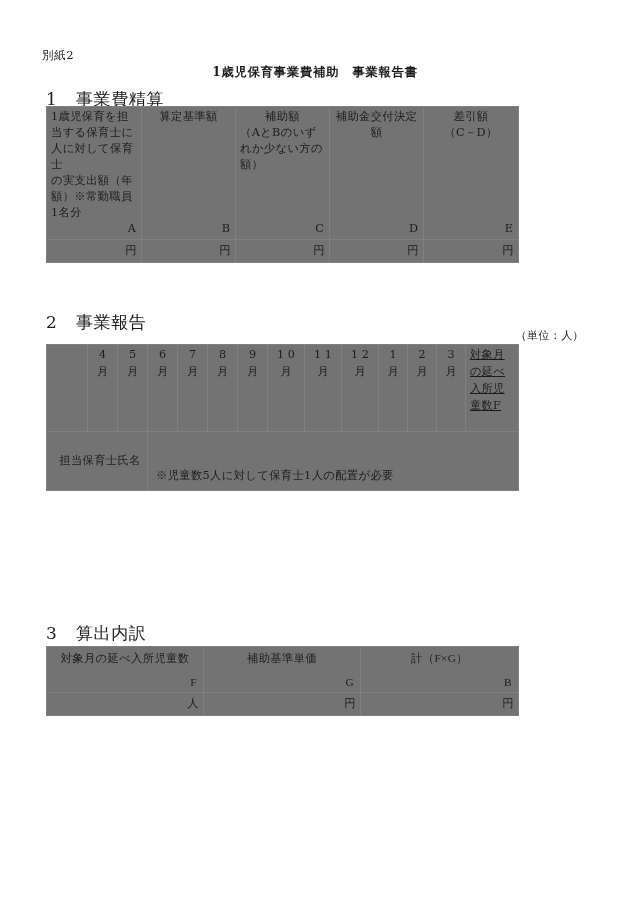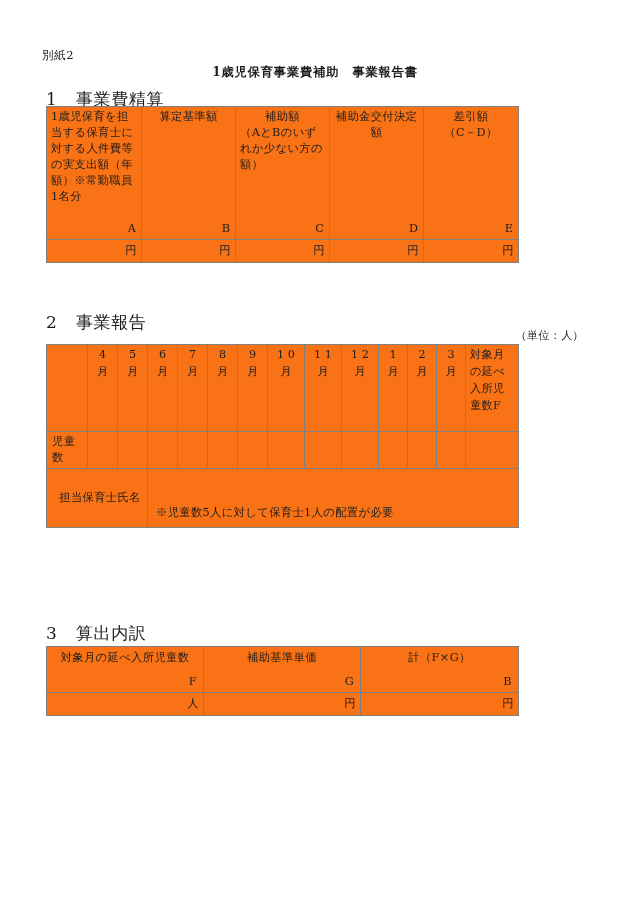--- a/index.html
+++ b/index.html
@@ -54,21 +54,21 @@
     font-size: 11px;
     letter-spacing: .4px;
     white-space: nowrap;
   }
 
   
   table.form {
     position: absolute;
     border-collapse: collapse;
     table-layout: fixed;
-    background: #f97316;
+    background: #737373;
   }
   table.form td {
     border: 1px solid #808080;
     font-size: 11.3px;
     line-height: 1.42;
     letter-spacing: .35px;
     padding: 2px 4px;
     vertical-align: top;
     word-break: break-all;
     position: relative;
@@ -110,21 +110,21 @@
     letter-spacing: 0;
   }
   #table-report td.month span { display: block; }
   #table-report td.lastcol {
     height: 84px;
     text-align: left;
     font-size: 11.2px;
     line-height: 1.52;
     padding-left: 4px;
   }
-  #table-report td.lastcol span { display: block; }
+  #table-report td.lastcol span { display: block; text-decoration: underline; }
   #table-report td.rowlabel {
     text-align: left;
     vertical-align: middle;
     padding-left: 5px;
     line-height: 1.45;
   }
   #table-report td.rowlabel span { display: block; }
   #table-report td.cell-child { height: 34px; }
   #table-report td.cell-staff { height: 40px; }
   #table-report td.slash { padding: 0; overflow: hidden; }
@@ -142,20 +142,21 @@
     margin-top: 12px;
   }
 
   
   #table-breakdown { left: 46px; top: 646px; width: 472px; }
   #table-breakdown td.head {
     height: 40px;
     text-align: center;
     vertical-align: top;
     padding-top: 3px;
+    font-family: Liberation Serif, serif;
   }
   #table-breakdown td.head .letter {
     position: absolute;
     right: 6px;
     bottom: 2px;
   }
   #table-breakdown td.val {
     height: 18px;
     text-align: right;
     vertical-align: middle;
@@ -179,21 +180,21 @@
         <col style="width:94px">
         <col style="width:94px">
         <col style="width:94px">
         <col style="width:95px">
     </colgroup>
     <tbody>
       <tr>
         <td class="head">
           <span class="htxt just">1歳児保育を担</span>
           <span class="htxt just">当する保育士に</span>
-          <span class="htxt just">対する人件費等</span>
+          <span class="htxt just">人に対して保育士</span>
           <span class="htxt just">の実支出額（年</span>
           <span class="htxt just">額）※常勤職員</span>
           <span class="htxt just">1名分</span>
           <span class="letter">A</span>
         </td>
         <td class="head">
           <span class="htxt">算定基準額</span>
           <span class="letter">B</span>
         </td>
         <td class="head">
@@ -298,38 +299,20 @@
           <span>月</span>
         </td>
         <td class="lastcol">
           <span>対象月</span>
           <span>の延べ</span>
           <span>入所児</span>
           <span>童数F</span>
         </td>
       </tr>
 
-      <tr>
-        <td class="rowlabel cell-child">
-          <span>児童数</span>
-        </td>
-        <td class="cell-child"></td>
-        <td class="cell-child"></td>
-        <td class="cell-child"></td>
-        <td class="cell-child"></td>
-        <td class="cell-child"></td>
-        <td class="cell-child"></td>
-        <td class="cell-child"></td>
-        <td class="cell-child"></td>
-        <td class="cell-child"></td>
-        <td class="cell-child"></td>
-        <td class="cell-child"></td>
-        <td class="cell-child"></td>
-        <td class="cell-child"></td>
-      </tr>
 
 
       <tr>
         <td class="name-label" colspan="3">担当保育士氏名</td>
         <td class="name-note" colspan="11">※児童数5人に対して保育士1人の配置が必要</td>
       </tr>
     </tbody>
   </table>
 
   <div class="section-head" style="left:46px; top:613px;margin-top:9px;">

